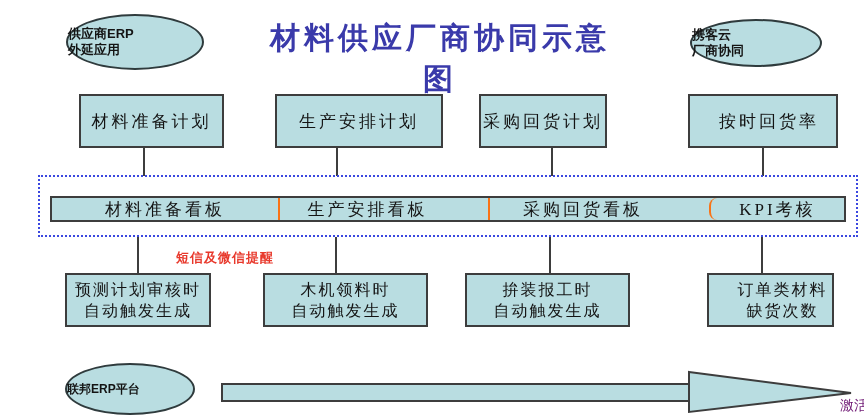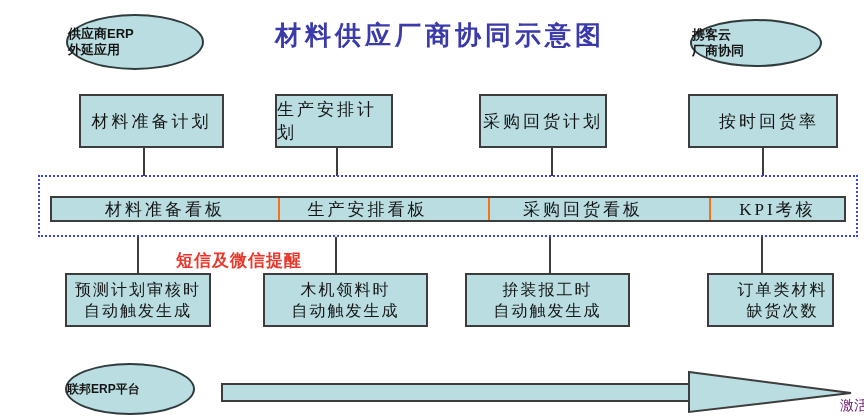--- a/index.html
+++ b/index.html
@@ -2,39 +2,39 @@
 <html><head>
 <meta charset="utf-8">
 <style>
   html,body{margin:0;padding:0;background:#fff;}
   .canvas{
     position:relative;width:864px;height:416px;background:#ffffff;
     overflow:hidden;font-family:"Liberation Sans",sans-serif;color:#141414;
   }
   .title{
     position:absolute;left:255px;top:18px;width:370px;text-align:center;
-    font-family:"Liberation Serif",serif;font-weight:bold;font-size:26px;
+    font-family:"Liberation Serif",serif;font-weight:bold;font-size:30px;
     letter-spacing:4px;color:#3a3aaa;
   }
   .ell{
     position:absolute;background:#b9dde1;border:2px solid #2f3b3d;border-radius:50%;
     display:flex;flex-direction:column;align-items:flex-start;justify-content:center;
     font-weight:bold;font-size:13px;line-height:16px;box-sizing:border-box;text-align:center;
   }
   .ell-tl{left:66px;top:14px;width:138px;height:56px;}
   .ell-tr{left:690px;top:19px;width:132px;height:48px;}
   .ell-bl{left:65px;top:363px;width:130px;height:52px;font-size:12px;}
   .pbox,.tbox{
     position:absolute;background:#b9dde1;border:2px solid #3d3d3d;box-sizing:border-box;
     display:flex;flex-direction:column;align-items:center;justify-content:center;
     font-family:"Liberation Serif",serif;
   }
   .pbox{font-size:17px;letter-spacing:3px;}
   .pbox1{left:79px;top:94px;width:145px;height:54px;}
-  .pbox2{left:275px;top:94px;width:118px;height:54px;}
+  .pbox2{left:275px;top:94px;width:168px;height:54px;text-align:right;}
   .pbox3{left:479px;top:94px;width:128px;height:54px;}
   .pbox4{left:688px;top:94px;width:150px;height:54px;padding-left:12px;}
   .vline{position:absolute;width:2px;background:#3d3d3d;}
   .c-top{top:148px;height:28px;}
   .c-bot{top:237px;height:36px;}
   .dotted{
     position:absolute;left:38px;top:175px;width:820px;height:62px;
     border:2px dotted #3b48e0;box-sizing:border-box;
   }
   .kanban{
@@ -42,24 +42,24 @@
     background:#b9dde1;border:2px solid #3d3d3d;box-sizing:border-box;
     display:flex;align-items:stretch;
   }
   .kseg{
     display:flex;align-items:center;justify-content:center;
     font-family:"Liberation Serif",serif;font-size:17px;letter-spacing:3px;
     box-sizing:border-box;
     margin-left:33px;
   }
   .kseg + .kseg{border-left:2px solid #f97316;}
-  .kseg1{width:193px;} .kseg2{width:214px;} .kseg3{width:226px;} .kseg4{width:163px;}
+  .kseg1{width:193px;} .kseg2{width:214px;} .kseg3{width:226px;} .kseg4{width:163px;border-radius:8px;}
   .reminder{
     position:absolute;left:176px;top:249px;
-    font-family:"Liberation Serif",serif;font-weight:bold;font-size:17px;
+    font-family:"Liberation Serif",serif;font-weight:bold;font-size:13px;
     letter-spacing:1px;color:#e8382b;white-space:nowrap;text-align:right;
   }
   .tbox{font-size:16px;line-height:21px;letter-spacing:2px;text-align:center;}
   .tbox1{left:65px;top:273px;width:146px;height:54px;}
   .tbox2{left:263px;top:273px;width:165px;height:54px;}
   .tbox3{left:465px;top:273px;width:165px;height:54px;}
   .tbox4{left:707px;top:273px;width:127px;height:54px;padding-left:24px;}
   .arrow-svg{position:absolute;left:200px;top:365px;width:664px;height:51px;}
   .watermark{
     position:absolute;left:840px;top:397px;font-size:14px;color:#701a75;

